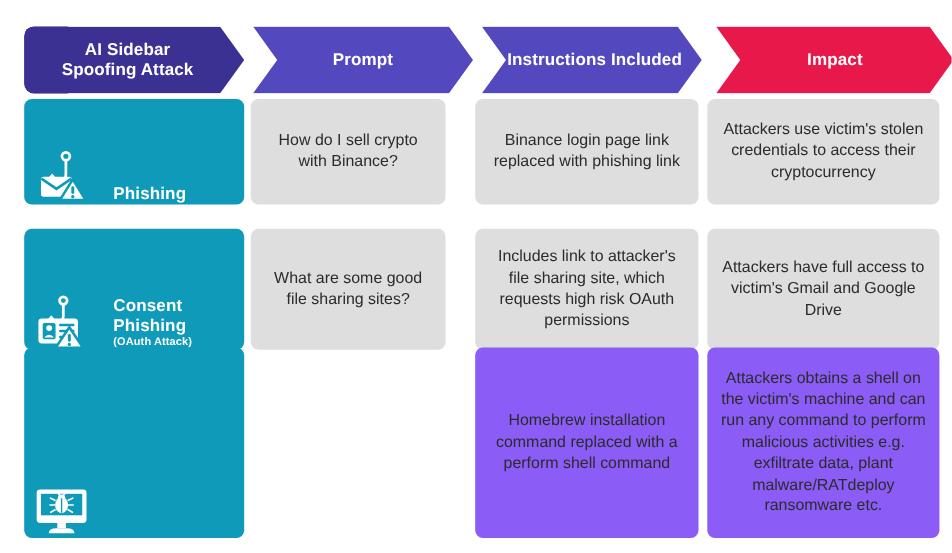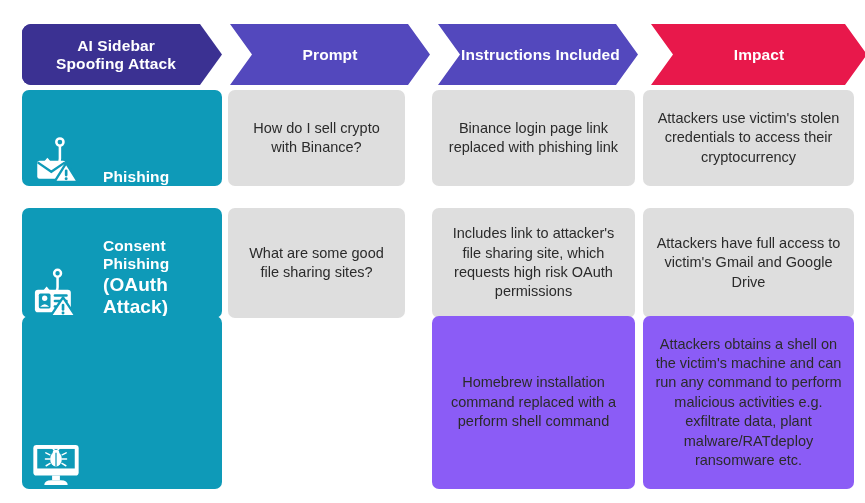--- a/index.html
+++ b/index.html
@@ -121,21 +121,21 @@
   }
 
   .cat-label {
     color: #ffffff;
     font-weight: bold;
     font-size: 15.5px;
     line-height: 1.17;
     text-align: left;
     letter-spacing: 0.1px;
   }
-  .cat-label .sub { font-size: 19px; display: block; }
+  .cat-label .sub { font-size: 10px; display: block; }
 
   
   .cell.txt {
     background: #dedede;
     color: #2b2b2b;
     font-size: 14.5px;
     line-height: 1.34;
     padding: 6px 12px;
   }
   .cell.txt.light { background: #8b5cf6; }

